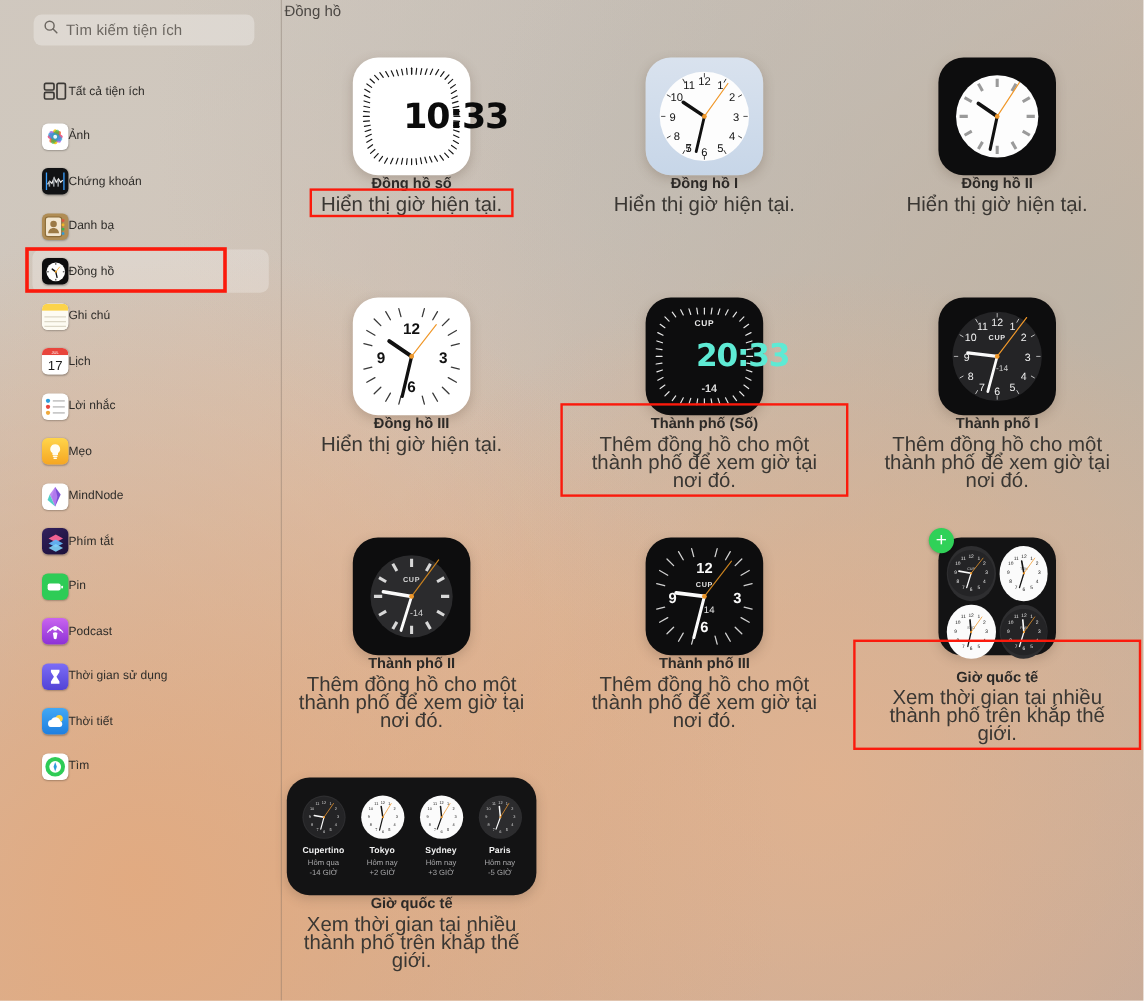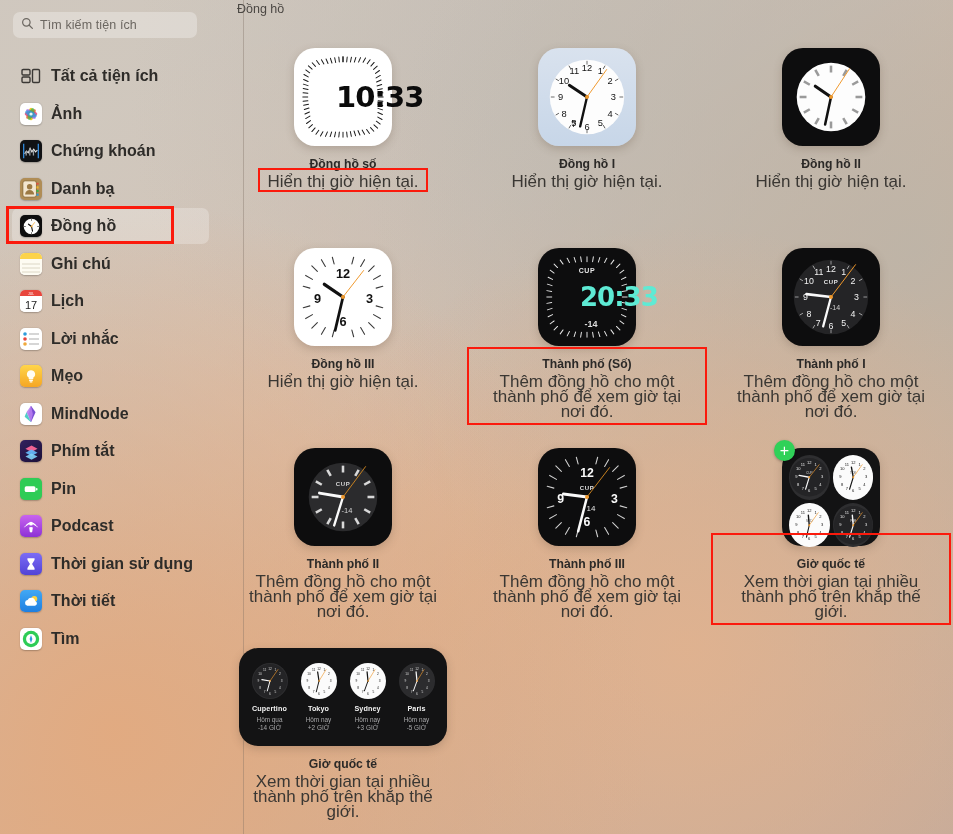--- a/index.html
+++ b/index.html
@@ -18,22 +18,22 @@
       radial-gradient(circle at 96% 30%, rgba(188,180,168,0.9) 0%, rgba(188,180,168,0) 50%),
       radial-gradient(circle at 58% 12%, rgba(196,190,182,0.9) 0%, rgba(196,190,182,0) 46%),
       radial-gradient(circle at 8% 14%, rgba(208,200,190,0.95) 0%, rgba(208,200,190,0) 45%),
       radial-gradient(circle at 30% 45%, rgba(228,188,160,0.65) 0%, rgba(228,188,160,0) 42%),
       linear-gradient(150deg, #cfc8c0 0%, #cdbfb4 35%, #d6b194 62%, #c3ab9c 100%);
     overflow: hidden;
   }
 
   
   #sidebar {
-    position: absolute; left: 0; top: 0;
-    width: 244px; height: 834px;
+    position: absolute; left: 15px; top: 0;
+    width: 220px; height: 834px;
     border-right: 1px solid rgba(120,105,95,0.35);
     overflow: hidden;
   }
   .search-field {
     position: absolute; left: 13px; top: 12px;
     width: 184px; height: 26px;
     border-radius: 7px;
     background: rgba(255,255,255,0.30);
     display: flex; align-items: center;
     padding: 0 8px;
@@ -48,29 +48,27 @@
     display: flex; align-items: center;
     height: 36px;
     margin: 0 12px 1.5px 12px;
     padding-left: 8px;
     border-radius: 7px;
   }
   .nav-item.selected { background: rgba(255,255,255,0.26); }
   .nav-item .ic {
     flex: 0 0 auto;
     width: 22px; height: 22px; border-radius: 5px;
-    margin-right: 9px;
     display: flex; align-items: center; justify-content: center;
     overflow: hidden;
     box-shadow: 0 0.5px 1.5px rgba(0,0,0,0.25);
   }
   .nav-item .lbl {
-    font-size: 16px; color: #2e2c29; letter-spacing: .05px;
+    font-size: 10px; color: #2e2c29; letter-spacing: .05px;
     white-space: nowrap;
-    font-weight: bold;
   }
   .nav-item .ic.plain { box-shadow: none; background: none; }
 
   
   #main { position: absolute; left: 221px; top: 0; width: 732px; height: 834px; }
   #panel-title {
     position: absolute; left: 16px; top: 2px;
     font-size: 12.5px; color: #4b4743; font-weight: 400;
   }
   .grid {
@@ -79,21 +77,20 @@
     display: grid;
     grid-template-columns: repeat(3, 244px);
     row-gap: 0px;
   }
   .cell {
     display: flex; flex-direction: column; align-items: center;
     padding-top: 18px;
     height: 200px;
   }
   .w-title {
-    margin-top: 11px;
     font-size: 12.2px; font-weight: 700; color: #2b2927;
     text-align: center;
   }
   .w-desc {
     margin-top: 3px;
     font-size: 17px; color: #3a3733;
     text-align: center; line-height: 15px;
     max-width: 212px;
   }
   .hl { position: relative; }

